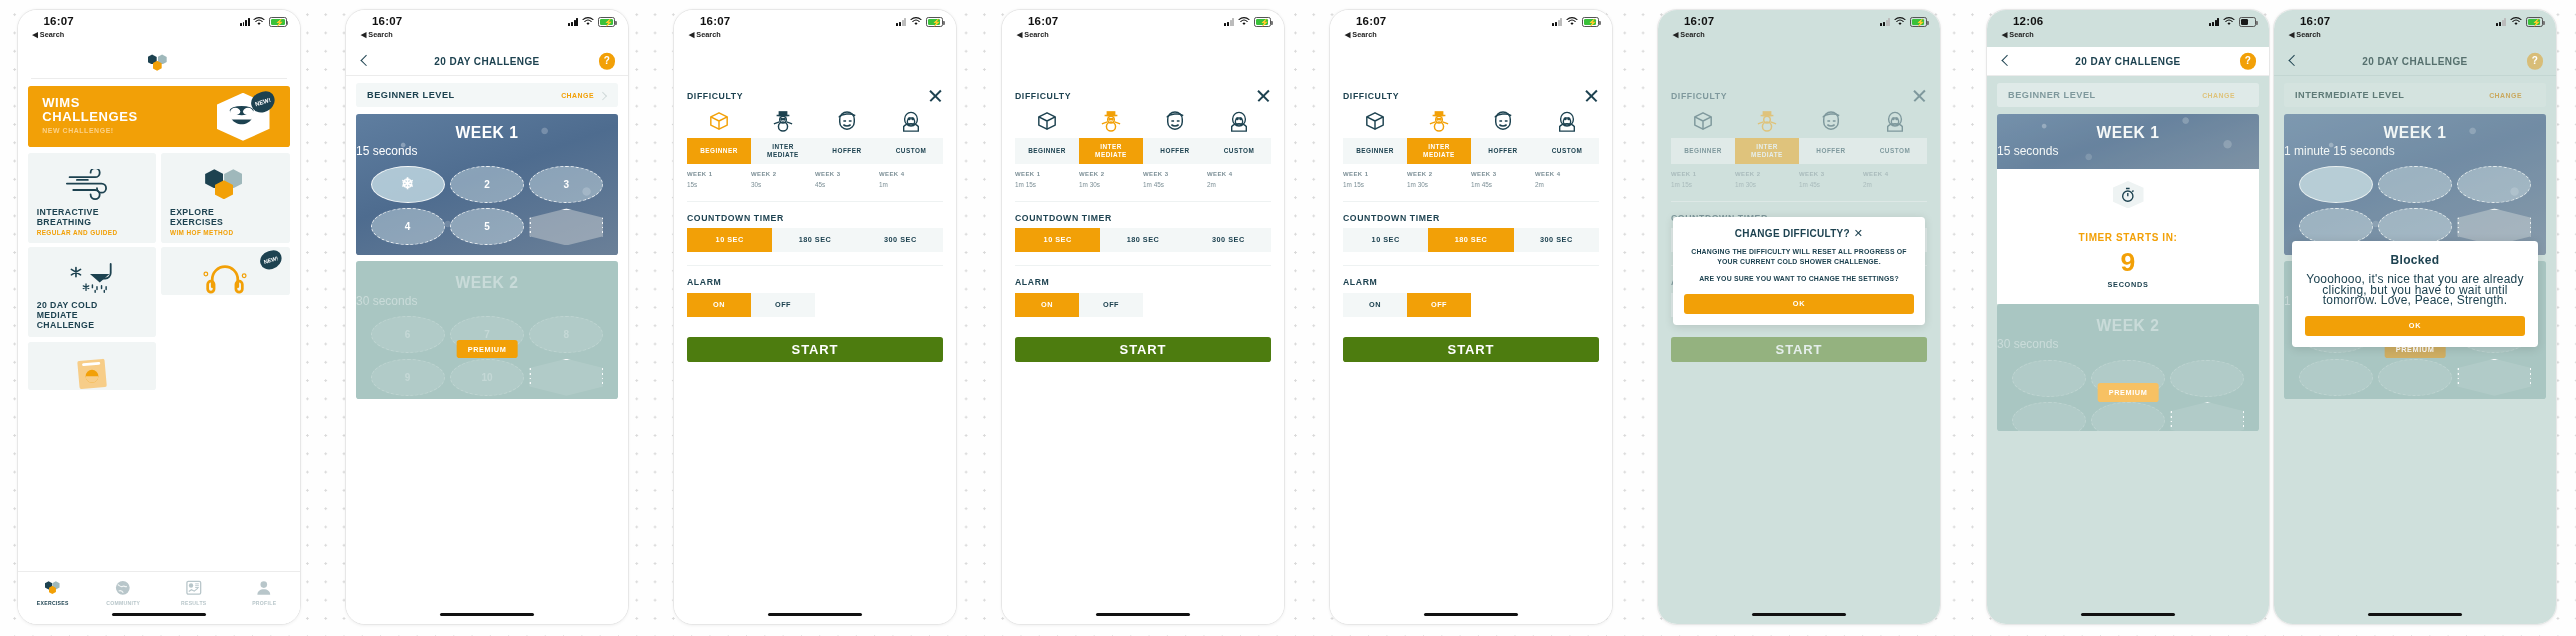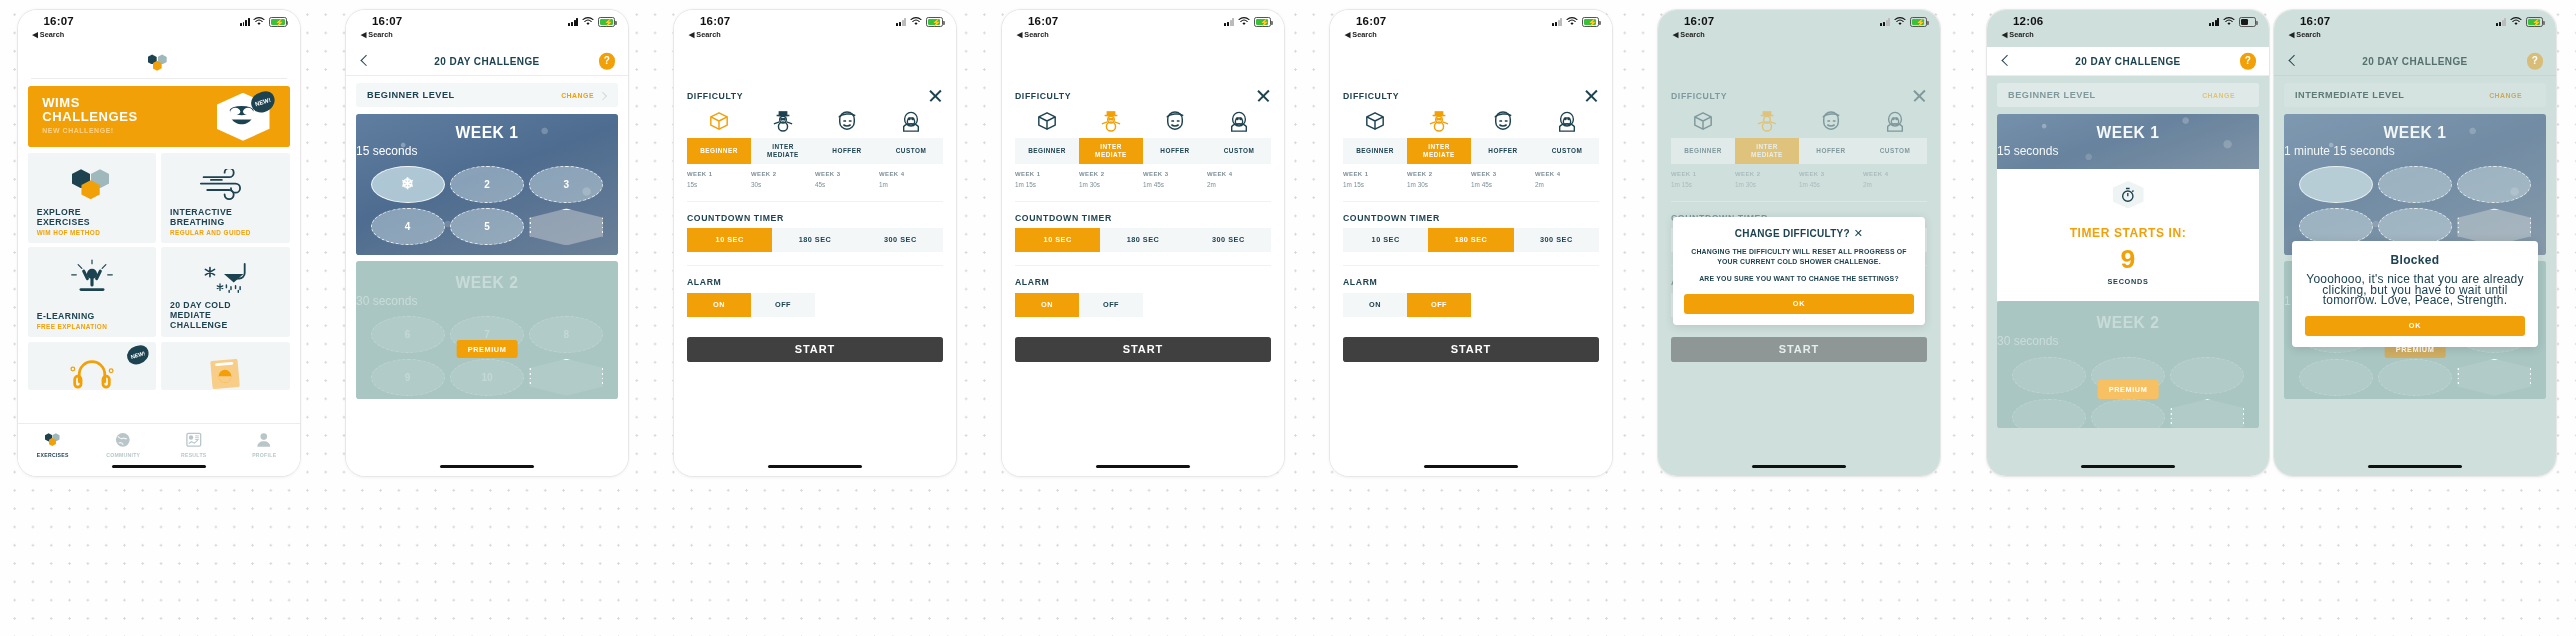--- a/index.html
+++ b/index.html
@@ -16,21 +16,21 @@
     background-image: radial-gradient(circle, #d9d9d9 1px, transparent 1.1px);
     background-size: 18.3px 18.3px;
     background-position: 5.5px 5.5px;
   }
 
   
   .phone {
     position: absolute;
     top: 9.2px;
     width: 284px;
-    height: 468px;
+    height: 616px;
     background: #ffffff;
     border: 0.9px solid #e7e7e7;
     border-radius: 20px;
     overflow: hidden;
     box-shadow: 0 0.9px 2.8px rgba(0,0,0,.05);
   }
   .screen { position: absolute; inset: 0; overflow: hidden; background:#fff; }
 
   
   .statusbar {
@@ -212,23 +212,23 @@
   .seg.on { background:#f2a007;color:#fff; }
   .weekrow { display:grid;grid-template-columns:repeat(4,1fr); margin-top:7.3px; }
   .weekrow .wk { font-size:6px;font-weight:bold;color:#7c8f96;letter-spacing:0.4px;}
   .weekrow .wv { font-size:6.4px;color:#7c8f96;margin-top:3.7px;}
   .hr { height:0.9px;background:#eef2f2;margin:13px 0 11px 0; }
   .segrow3 { display:grid;grid-template-columns:repeat(3,1fr); margin-top:5.5px; }
   .segrow3 .seg { height:24px; font-size:7.3px; }
   .segrow2 { display:grid;grid-template-columns:1fr 1fr; width:50%; margin-top:5.5px; }
   .segrow2 .seg { height:24px; font-size:7.3px; }
   .startbtn {
-    margin-top:20px;height:25px;background:#404040;border-radius:2.8px;
+    margin-top:20px;height:25px;background:#4d7c0f;border-radius:2.8px;
     display:flex;align-items:center;justify-content:center;
-    color:#fff;font-size:11px;font-weight:bold;letter-spacing:0.9px;
+    color:#fff;font-size:13px;font-weight:bold;letter-spacing:0.9px;
   }
   .screen.tint { background:#cfe0dc; }
   .modal {
     position:absolute; background:#fff; border-radius:3.7px; z-index:9;
     box-shadow:0 1.8px 9.2px rgba(0,0,0,.12);
   }
   .modal.m1 { left:14.7px; right:14.7px; top:207px; padding:10px 11px 11px 11px; }
   .modal .mt {
     font-size:10px;font-weight:bold;color:#1d4250;text-align:center;letter-spacing:0.3px;
     position:relative;
@@ -245,21 +245,21 @@
 
   
   .timerpanel {
     margin:0 10px; background:#fff; padding:12px 0 15.6px 0; text-align:center;
   }
   .stopwatch {
     width:31px;height:27.5px;margin:0 auto;background:#eef3f3;
     clip-path:polygon(50% 0%,100% 25%,100% 75%,50% 100%,0% 75%,0% 25%);
     display:flex;align-items:center;justify-content:center;
   }
-  .tstart { font-size:12px;font-weight:bold;color:#f2a007;letter-spacing:0.6px;margin-top:18px;}
+  .tstart { font-size:10px;font-weight:bold;color:#f2a007;letter-spacing:0.6px;margin-top:24px;}
   .tnum { font-size:26.6px;font-weight:bold;color:#f2a007;line-height:31px;margin-top:3.7px;}
   .tsec { font-size:7.3px;font-weight:bold;color:#1d4250;letter-spacing:0.7px;margin-top:1.8px;}
   .weekcard.flat { height:55px; border-radius:2.8px 2.8px 0 0; margin-bottom:0; }
 
   .faded { opacity:.45; }
 </style>
 </head>
 <body>
 
 <div class="canvas">
@@ -309,57 +309,45 @@
             <path d="M16 28c4 8 18 8 22 0z" fill="#1d4250"></path>
             <path d="M16 28h22" stroke="#fff" stroke-width="1.6"></path>
           </svg>
         </div>
         <div class="newbadge">NEW!</div>
       </div>
 
       <div class="grid">
         <div class="tile">
           <div class="art">
-            <div style="position:relative;width:40px;height:30px">
-              <span class="hex" style="position:absolute;left:0;top:0;width:18.3px;height:19px;background:#1d4250"></span>
-              <span class="hex" style="position:absolute;left:19px;top:0;width:18.3px;height:19px;background:#9fb8bb"></span>
-              <span class="hex" style="position:absolute;left:9.6px;top:11px;width:18.3px;height:19px;background:#f2a007"></span>
-            </div>
-          </div>
-          <div class="t1">EXPLORE</div>
-          <div class="t1">EXERCISES</div>
-          <div class="t2">WIM HOF METHOD</div>
-        </div>
-
-        <div class="tile">
-          <div class="art">
             <svg width="55" height="31" viewBox="0 0 60 34" fill="none" stroke="#1d4250" stroke-width="2" stroke-linecap="round">
               <path d="M6 9h28a5 5 0 1 0-5-5"></path>
                 <path d="M3 16h38a5 5 0 1 1-5 5"></path>
                 <path d="M10 23h24a5 5 0 1 1-5 5"></path>
               <path d="M14 12h12"></path>
             </svg>
           </div>
           <div class="t1">INTERACTIVE</div>
           <div class="t1">BREATHING</div>
           <div class="t2">REGULAR AND GUIDED</div>
         </div>
 
         <div class="tile">
           <div class="art">
-            <svg width="48" height="39" viewBox="0 0 52 42" fill="none" stroke="#1d4250" stroke-width="2" stroke-linecap="round">
-              <circle cx="26" cy="16" r="4.5" fill="#1d4250"></circle>
-              <path d="M15 10l-4-4M37 10l4-4M26 5V1M9 17H4M48 17h-5" stroke-width="1.3"></path>
-              <path d="M26 21v7M17 13l4 8M35 13l-4 8" stroke-width="3.4"></path>
-              <path d="M14 33h24" stroke-width="3"></path>
-            </svg>
-          </div>
-          <div class="t1">E-LEARNING</div>
-          <div class="t2">FREE EXPLANATION</div>
-        </div>
+            <div style="position:relative;width:40px;height:30px">
+              <span class="hex" style="position:absolute;left:0;top:0;width:18.3px;height:19px;background:#1d4250"></span>
+              <span class="hex" style="position:absolute;left:19px;top:0;width:18.3px;height:19px;background:#9fb8bb"></span>
+              <span class="hex" style="position:absolute;left:9.6px;top:11px;width:18.3px;height:19px;background:#f2a007"></span>
+            </div>
+          </div>
+          <div class="t1">EXPLORE</div>
+          <div class="t1">EXERCISES</div>
+          <div class="t2">WIM HOF METHOD</div>
+        </div>
+
 
         <div class="tile">
           <div class="art">
             <svg width="53" height="37" viewBox="0 0 58 40" fill="none" stroke="#1d4250" stroke-width="2" stroke-linecap="round">
               <path d="M50 4v10a6 6 0 0 1-6 6H36"></path>
               <path d="M30 16h16l-8 7z" fill="#1d4250"></path>
               <path d="M30 27v3M35 29v3M40 28v3M45 29v3M33 33v2M43 33v2" stroke-width="1.6"></path>
               <path d="M12 8v10M7 10l10 6M17 10L7 16" stroke-width="1.8"></path>
               <path d="M23 26v7M20 28l6 3M26 28l-6 3" stroke-width="1.4"></path>
             </svg>

